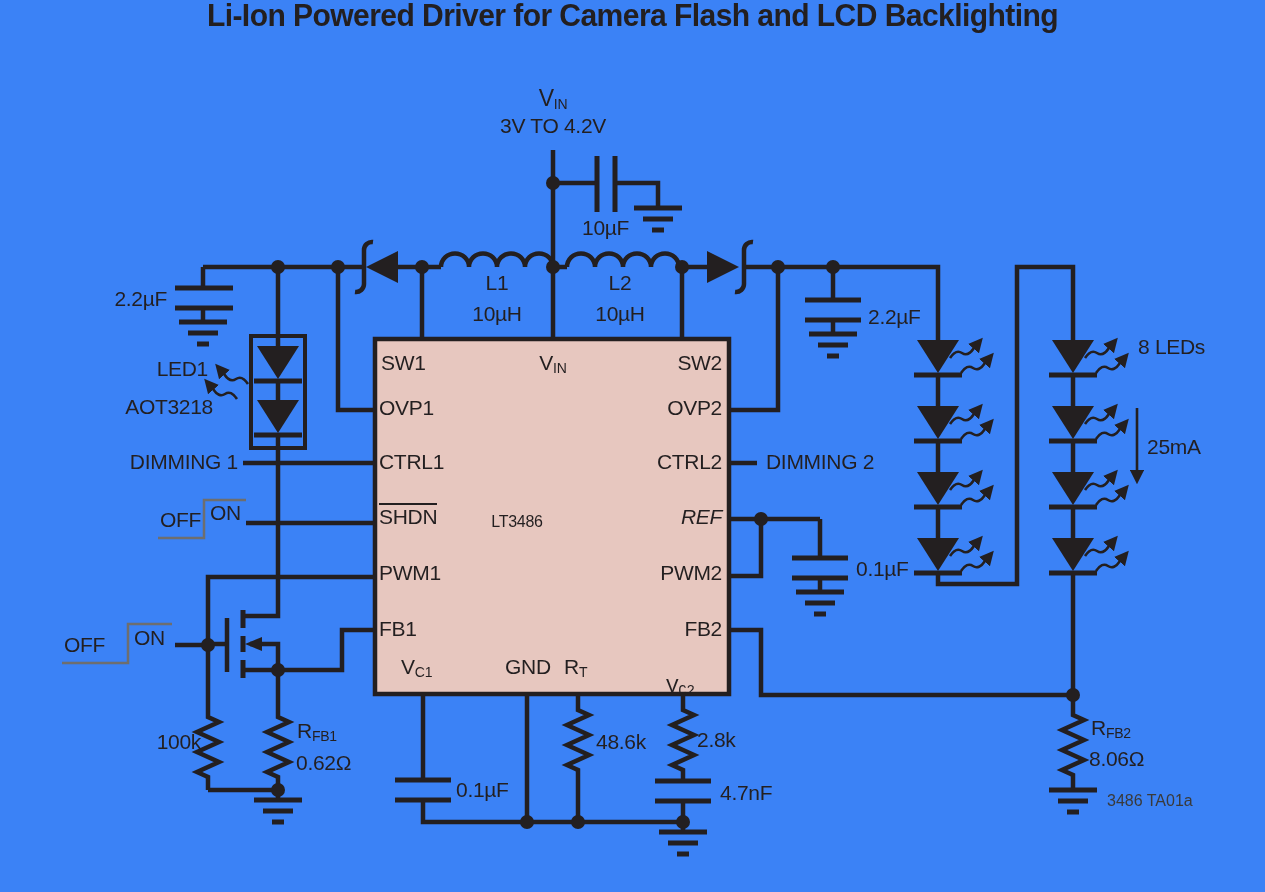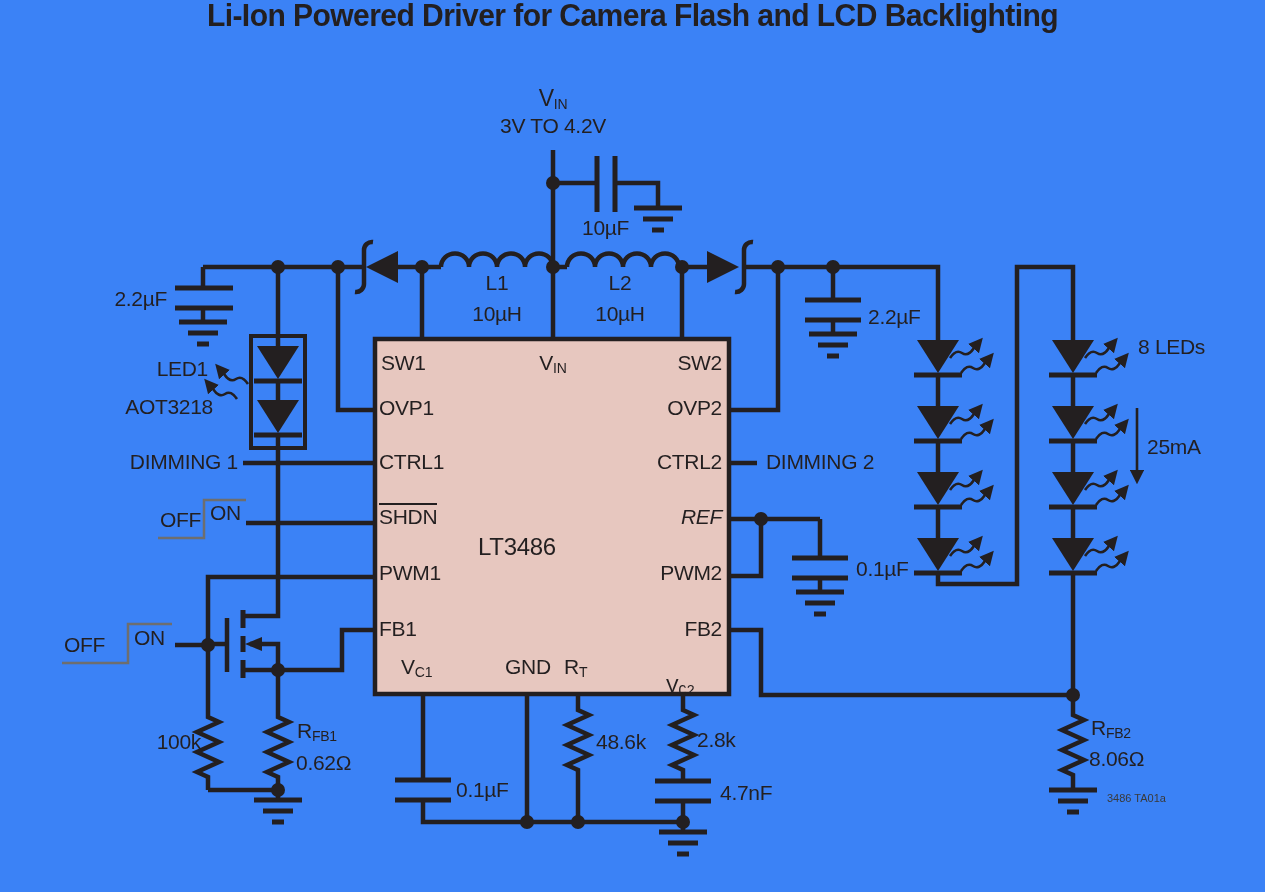--- a/index.html
+++ b/index.html
@@ -21,21 +21,21 @@
   .box{fill:none;stroke:var(--line);stroke-width:4;}
   .thin{stroke:var(--line);stroke-width:2.6;fill:none;}
   .sig{stroke:var(--signal);stroke-width:2.5;fill:none;}
   .lbl{position:absolute;font-size:21px;line-height:1.05;white-space:nowrap;letter-spacing:-0.3px;}
   .r{text-align:right;}
   .c{text-align:center;}
   .sb{font-size:14px;vertical-align:-3px;letter-spacing:-0.2px;}
   .ovl{display:inline-block;border-top:2.5px solid var(--line);padding-top:1px;text-align:right;}
   .title{font-size:31px;font-weight:700;letter-spacing:-0.6px;transform:scaleX(0.97);}
   .big{font-size:23px;}
-  .note{font-size:11px;color:#3a3a3a;letter-spacing:0;}
+  .note{font-size:16px;color:#3a3a3a;letter-spacing:0;}
 </style>
 </head>
 <body>
 
 <div id="stage">
 
   <svg id="wires" width="1265" height="892" viewBox="0 0 1265 892">
     <defs>
       <marker id="ah" viewBox="0 0 10 10" refX="7" refY="5" markerWidth="5.5" markerHeight="5.5" orient="auto-start-reverse">
         <path d="M0,0 L10,5 L0,10 z" fill="#231f20"></path>
@@ -335,21 +335,21 @@
   <div class="lbl" style="left:379px;top:503px;"><span class="ovl">SHDN</span></div>
   <div class="lbl r" style="left:600px;top:506px;width:122px;font-style:italic;">REF</div>
   <div class="lbl" style="left:379px;top:562px;">PWM1</div>
   <div class="lbl r" style="left:600px;top:562px;width:122px;">PWM2</div>
   <div class="lbl" style="left:379px;top:618px;">FB1</div>
   <div class="lbl r" style="left:600px;top:618px;width:122px;">FB2</div>
   <div class="lbl" style="left:401px;top:656px;"><span>V</span><span class="sb">C1</span></div>
   <div class="lbl" style="left:505px;top:656px;">GND</div>
   <div class="lbl" style="left:564px;top:656px;"><span>R</span><span class="sb">T</span></div>
   <div class="lbl" style="left:666px;top:676px;font-family:Liberation Mono, monospace;"><span>V</span><span class="sb">C2</span></div>
-  <div class="lbl c" style="left:450px;top:534px;width:134px;font-size:24px;">LT3486</div>
+  <div class="lbl c" style="left:450px;top:514px;width:134px;font-size:16px;">LT3486</div>
 
   <div class="lbl" style="left:766px;top:451px;">DIMMING 2</div>
   <div class="lbl" style="left:868px;top:306px;">2.2µF</div>
   <div class="lbl" style="left:856px;top:558px;">0.1µF</div>
   <div class="lbl" style="left:1138px;top:336px;">8 LEDs</div>
   <div class="lbl" style="left:1147px;top:436px;">25mA</div>
   <div class="lbl" style="left:1091px;top:717px;"><span>R</span><span class="sb">FB2</span></div>
   <div class="lbl" style="left:1089px;top:748px;">8.06Ω</div>
 
   <div class="lbl" style="left:456px;top:779px;">0.1µF</div>

